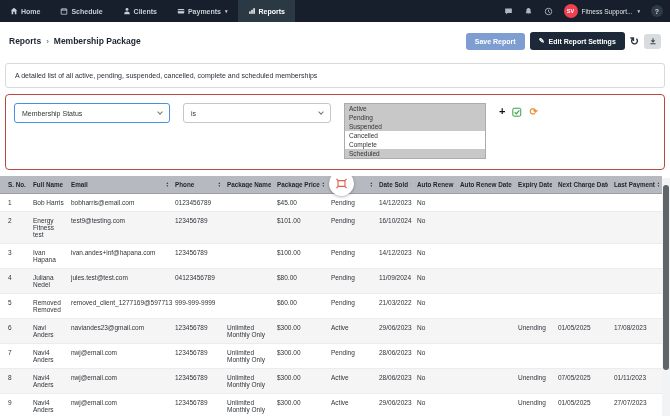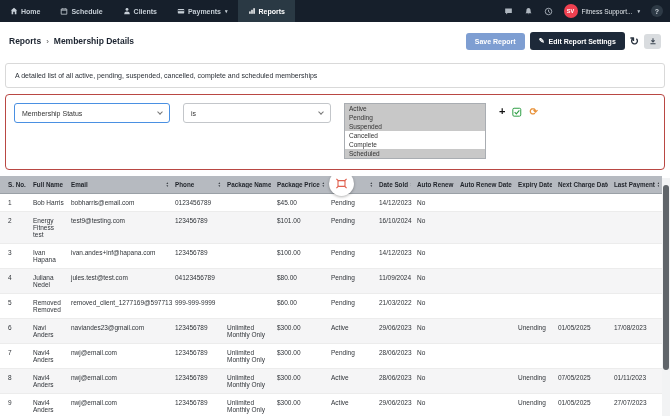--- a/index.html
+++ b/index.html
@@ -149,21 +149,21 @@
       <span class="user-name">Fitness Support...</span>
       <span class="caret">▾</span>
     </div>
     <div class="help-circle">?</div>
   </div>
 </div>
 
 <div class="crumb-bar">
   <span class="crumb">Reports</span>
   <span class="crumb-sep">›</span>
-  <span class="crumb">Membership Details</span>
+  <span class="crumb">Membership Package</span>
 
   <div class="toolbar">
     <button class="btn btn-save">Save Report</button>
     <button class="btn btn-edit">
       <span class="pencil">✎</span>
       <span>Edit Report Settings</span>
     </button>
     <span class="tool-refresh">↻</span>
     <div class="btn-download">
       <svg viewBox="0 0 10 10">

